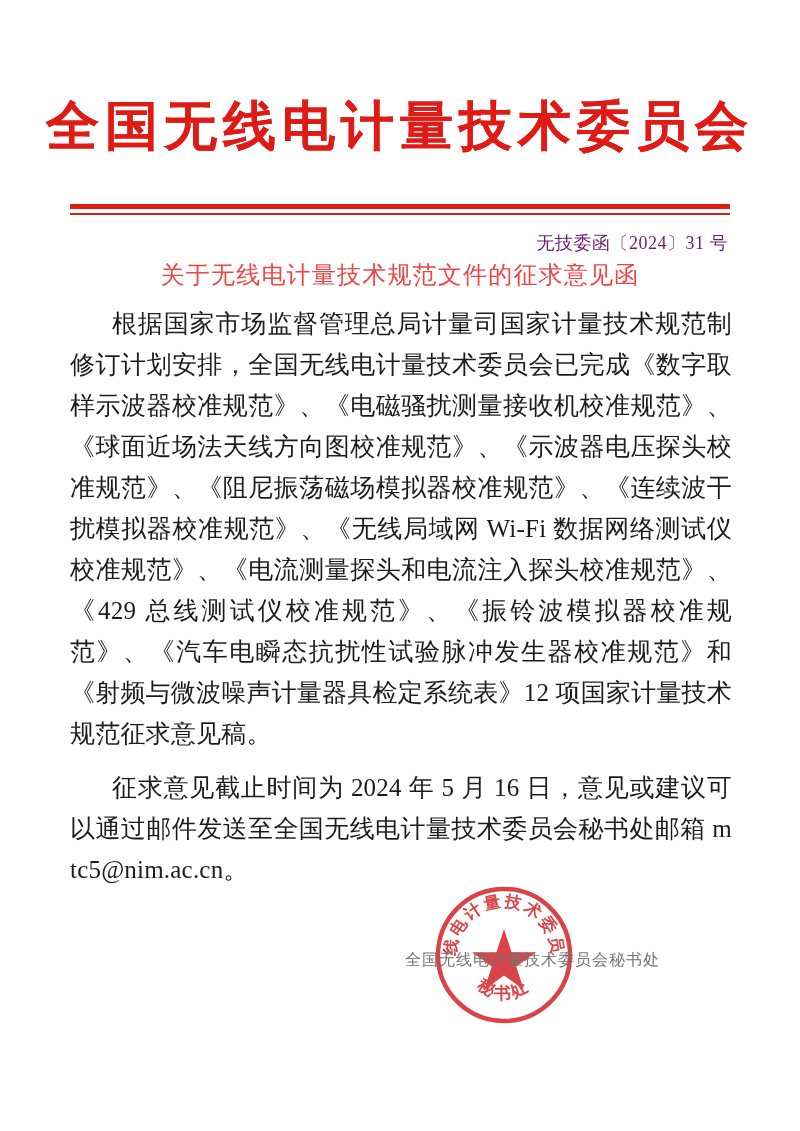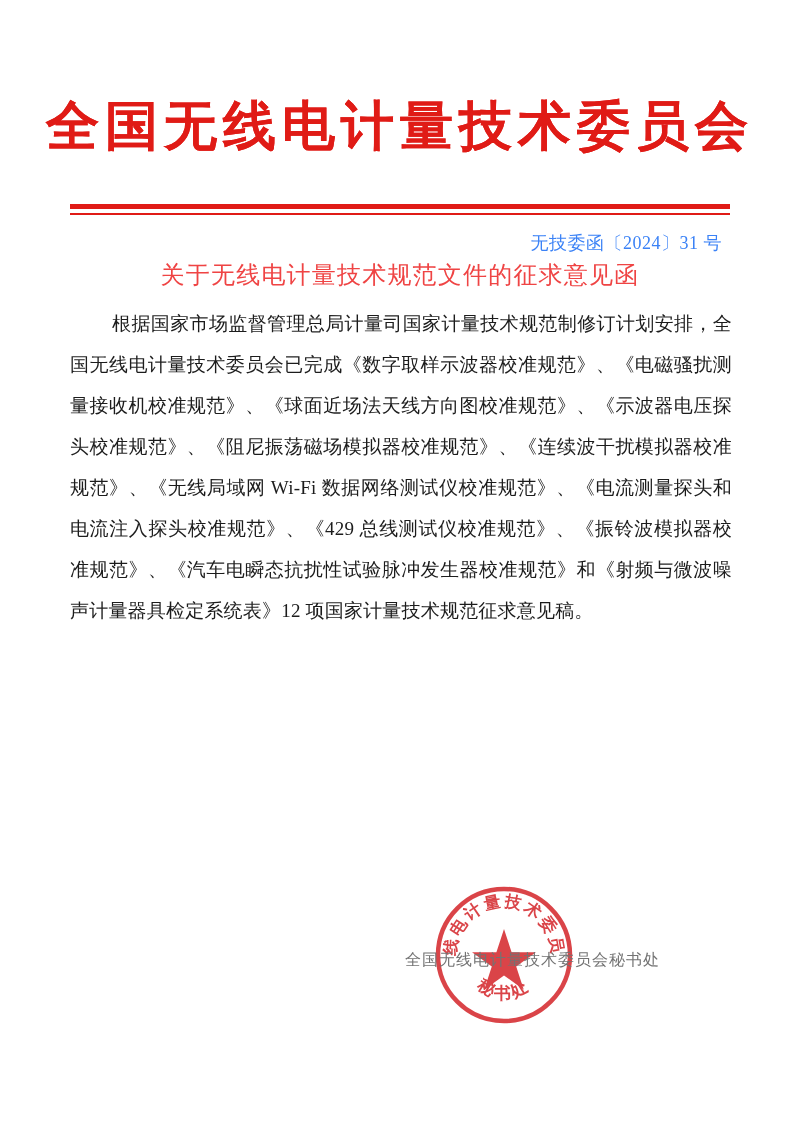--- a/index.html
+++ b/index.html
@@ -55,24 +55,24 @@
   .redrule-thin {
     top: 213px;
     height: 2px;
     background: #e01b16;
   }
 
   
   .docnum {
     position: absolute;
     top: 231px;
-    right: 78px;
+    right: 72px;
     font-family: "Liberation Serif", "DejaVu Serif", serif;
     font-size: 18px;
-    color: #3b82f6;
+    color: #701a75;
     letter-spacing: 0.5px;
     white-space: nowrap;
   }
 
   
   .doc-title {
     position: absolute;
     top: 259px;
     left: 0;
     width: 800px;
@@ -86,21 +86,21 @@
 
   
   .body-area {
     position: absolute;
     top: 303px;
     left: 70px;
     width: 662px;
   }
   .para {
     font-family: "Liberation Serif", "DejaVu Serif", serif;
-    font-size: 19px;
+    font-size: 25px;
     line-height: 41px;
     color: #1c1c1c;
     text-align: justify;
     text-justify: inter-character;
     text-indent: 42px;
     margin: 0 0 10px 0;
     letter-spacing: 0.2px;
     word-break: break-all;
   }
   .para:last-child { margin-bottom: 0; }
@@ -147,20 +147,21 @@
 
   <div class="redrule redrule-thick"></div>
   <div class="redrule redrule-thin"></div>
 
   <div class="docnum">无技委函〔2024〕31 号</div>
 
   <div class="doc-title">关于无线电计量技术规范文件的征求意见函</div>
 
   <div class="body-area">
     <p class="para para-1">根据国家市场监督管理总局计量司国家计量技术规范制修订计划安排，全国无线电计量技术委员会已完成《数字取样示波器校准规范》、《电磁骚扰测量接收机校准规范》、《球面近场法天线方向图校准规范》、《示波器电压探头校准规范》、《阻尼振荡磁场模拟器校准规范》、《连续波干扰模拟器校准规范》、《无线局域网 Wi-Fi 数据网络测试仪校准规范》、《电流测量探头和电流注入探头校准规范》、《429 总线测试仪校准规范》、《振铃波模拟器校准规范》、《汽车电瞬态抗扰性试验脉冲发生器校准规范》和《射频与微波噪声计量器具检定系统表》12 项国家计量技术规范征求意见稿。</p>
+    <p class="para para-3">征求意见截止时间为 2024 年 5 月 16 日，意见或建议可以通过邮件发送至全国无线电计量技术委员会秘书处邮箱 mtc5@nim.ac.cn。</p>
   </div>
 
   <div class="seal">
     <svg viewBox="0 0 142 142" xmlns="http://www.w3.org/2000/svg">
       <defs>
         <path id="arcTop" d="M 23,71 A 48,48 0 0 1 119,71" fill="none"></path>
         <path id="arcBottom" d="M 38,93 A 36,36 0 0 0 104,93" fill="none"></path>
       </defs>
       <circle cx="71" cy="71" r="66" fill="none" stroke="#d4252a" stroke-width="4.5"></circle>
       <polygon points="71,45 78.6,68.2 103,68.2 83.2,82.6 90.8,105.8 71,91.4 51.2,105.8 58.8,82.6 39,68.2 63.4,68.2" fill="#d4252a"></polygon>

